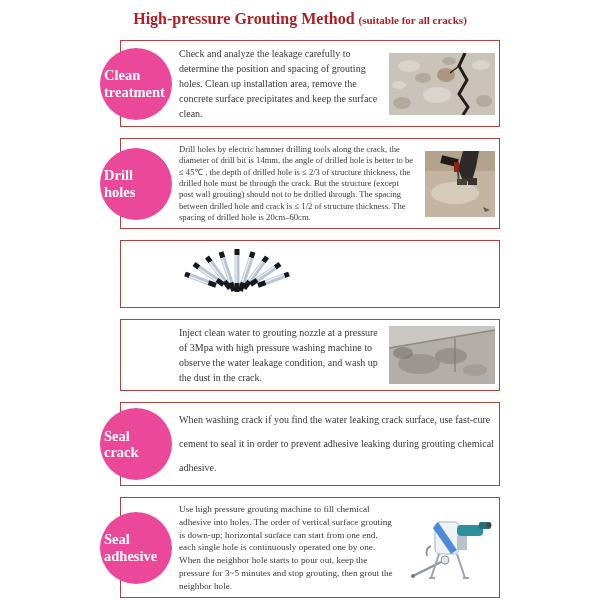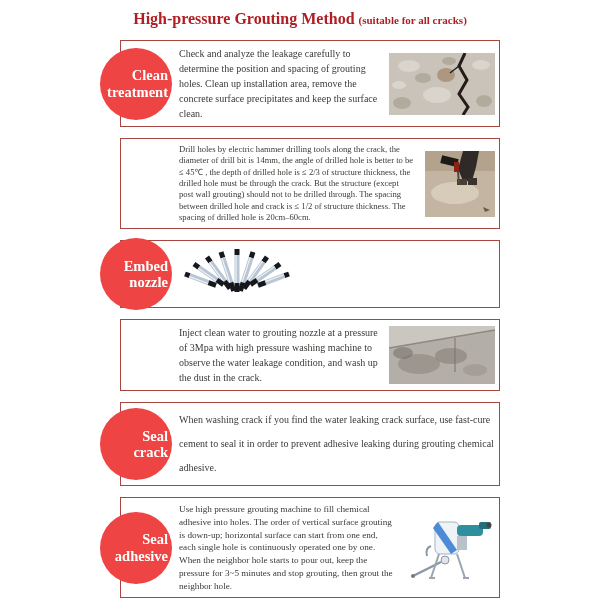--- a/index.html
+++ b/index.html
@@ -10,23 +10,23 @@
   }
   .page { width:400px; margin:0 auto; padding-top:10px; }
   .title-row { text-align:center; margin-bottom:12px;font-family:Liberation Serif, serif; }
   .title-main { color:#b01e23; font-weight:bold; font-size:16px; }
   .title-sub  { color:#b01e23; font-weight:bold; font-size:11px; }
 
   .step { position:relative; margin-bottom:11px; }
   .badge {
     position:absolute; left:0; top:50%; transform:translateY(-50%);
     width:72px; height:72px; border-radius:50%;
-    background:#ef4444; color:#ffffff; z-index:2;
+    background:#ec4899; color:#ffffff; z-index:2;
     display:flex; align-items:center; justify-content:center;
-    text-align:right; font-weight:bold; font-size:14.5px; line-height:1.15;
+    text-align:left; font-weight:bold; font-size:14.5px; line-height:1.15;
     padding:4px; word-break:break-word;
   }
   .box {
     margin-left:20px; border:1px solid #a9453f; background:#ffffff;
     display:flex; align-items:center; gap:10px;
     padding:5px 4px 5px 58px; min-height:60px;justify-content:space-between;
   }
   .desc { flex:1; margin:0; color:#3d3a37; font-size:10px; line-height:1.5; }
   .step-drill  .desc { font-size:8.6px; line-height:1.32; }
   .step-grout  .desc { font-size:9.2px; line-height:1.38; }
@@ -67,41 +67,41 @@
             </g>
           <ellipse cx="57" cy="22" rx="9" ry="7" fill="#a2846a" opacity="0.7"></ellipse>
           <path d="M76,0 L70,13 L78,27 L70,41 L79,54 L74,62" stroke="#241d17" stroke-width="3" fill="none"></path>
           <path d="M70,13 L61,20" stroke="#241d17" stroke-width="1.5" fill="none"></path>
         </svg>
       </span>
     </div>
   </div>
 
   <div class="step step-drill">
+    <div class="badge">Drill holes</div>
     <div class="box">
       <p class="desc">Drill holes by electric hammer drilling tools along the crack, the diameter of drill bit is 14mm, the angle of drilled hole is better to be ≤ 45℃ , the depth of drilled hole is ≤ 2/3 of structure thickness, the drilled hole must be through the crack. But the structure (except post wall grouting) should not to be drilled through. The spacing between drilled hole and crack is ≤ 1/2 of structure thickness. The spacing of drilled hole is 20cm–60cm.</p>
       <span class="photo" aria-label="worker drilling concrete floor with electric hammer">
         <svg width="70" height="66" viewBox="0 0 70 66">
           <rect width="70" height="66" fill="#c4b5a2"></rect>
           <rect width="70" height="20" fill="#b3a28c"></rect>
           <ellipse cx="30" cy="42" rx="24" ry="11" fill="#d7ccba"></ellipse>
           <path d="M38,0 L33,18 L38,30 L47,30 L51,16 L54,0 Z" fill="#2f2a28"></path>
           <rect x="32" y="28" width="10" height="6" fill="#463e37"></rect>
           <rect x="43" y="27" width="9" height="7" fill="#3a332d"></rect>
           <rect x="16" y="6" width="17" height="8" fill="#1d1a18" transform="rotate(14 24 10)"></rect>
           <rect x="29" y="11" width="5" height="10" fill="#8a2317"></rect>
           <line x1="33" y1="21" x2="34" y2="33" stroke="#55493c" stroke-width="2"></line>
           <path d="M58,56 l7,3 l-5,2 z" fill="#6b5d4c"></path>
         </svg>
       </span>
     </div>
   </div>
 
   <div class="step step-embed">
-    <div class="badge">Embed nozzle</div>
     <div class="box">
       <span class="photo" aria-label="fan of grouting nozzles (water-sealing needles)">
         <svg width="116" height="56" viewBox="0 0 116 56">
           <rect width="116" height="56" fill="#ffffff"></rect>
           <g>
             <g transform="translate(58,3)">
                 <rect x="-2.5" y="0" width="5" height="6" fill="#15181c"></rect>
                 <rect x="-2.5" y="6" width="5" height="28" fill="#b9c5d2"></rect>
                 <line x1="-1" y1="6" x2="-1" y2="34" stroke="#eef3f8" stroke-width="1.2"></line>
                 <rect x="-2.5" y="34" width="5" height="9" fill="#15181c"></rect>

